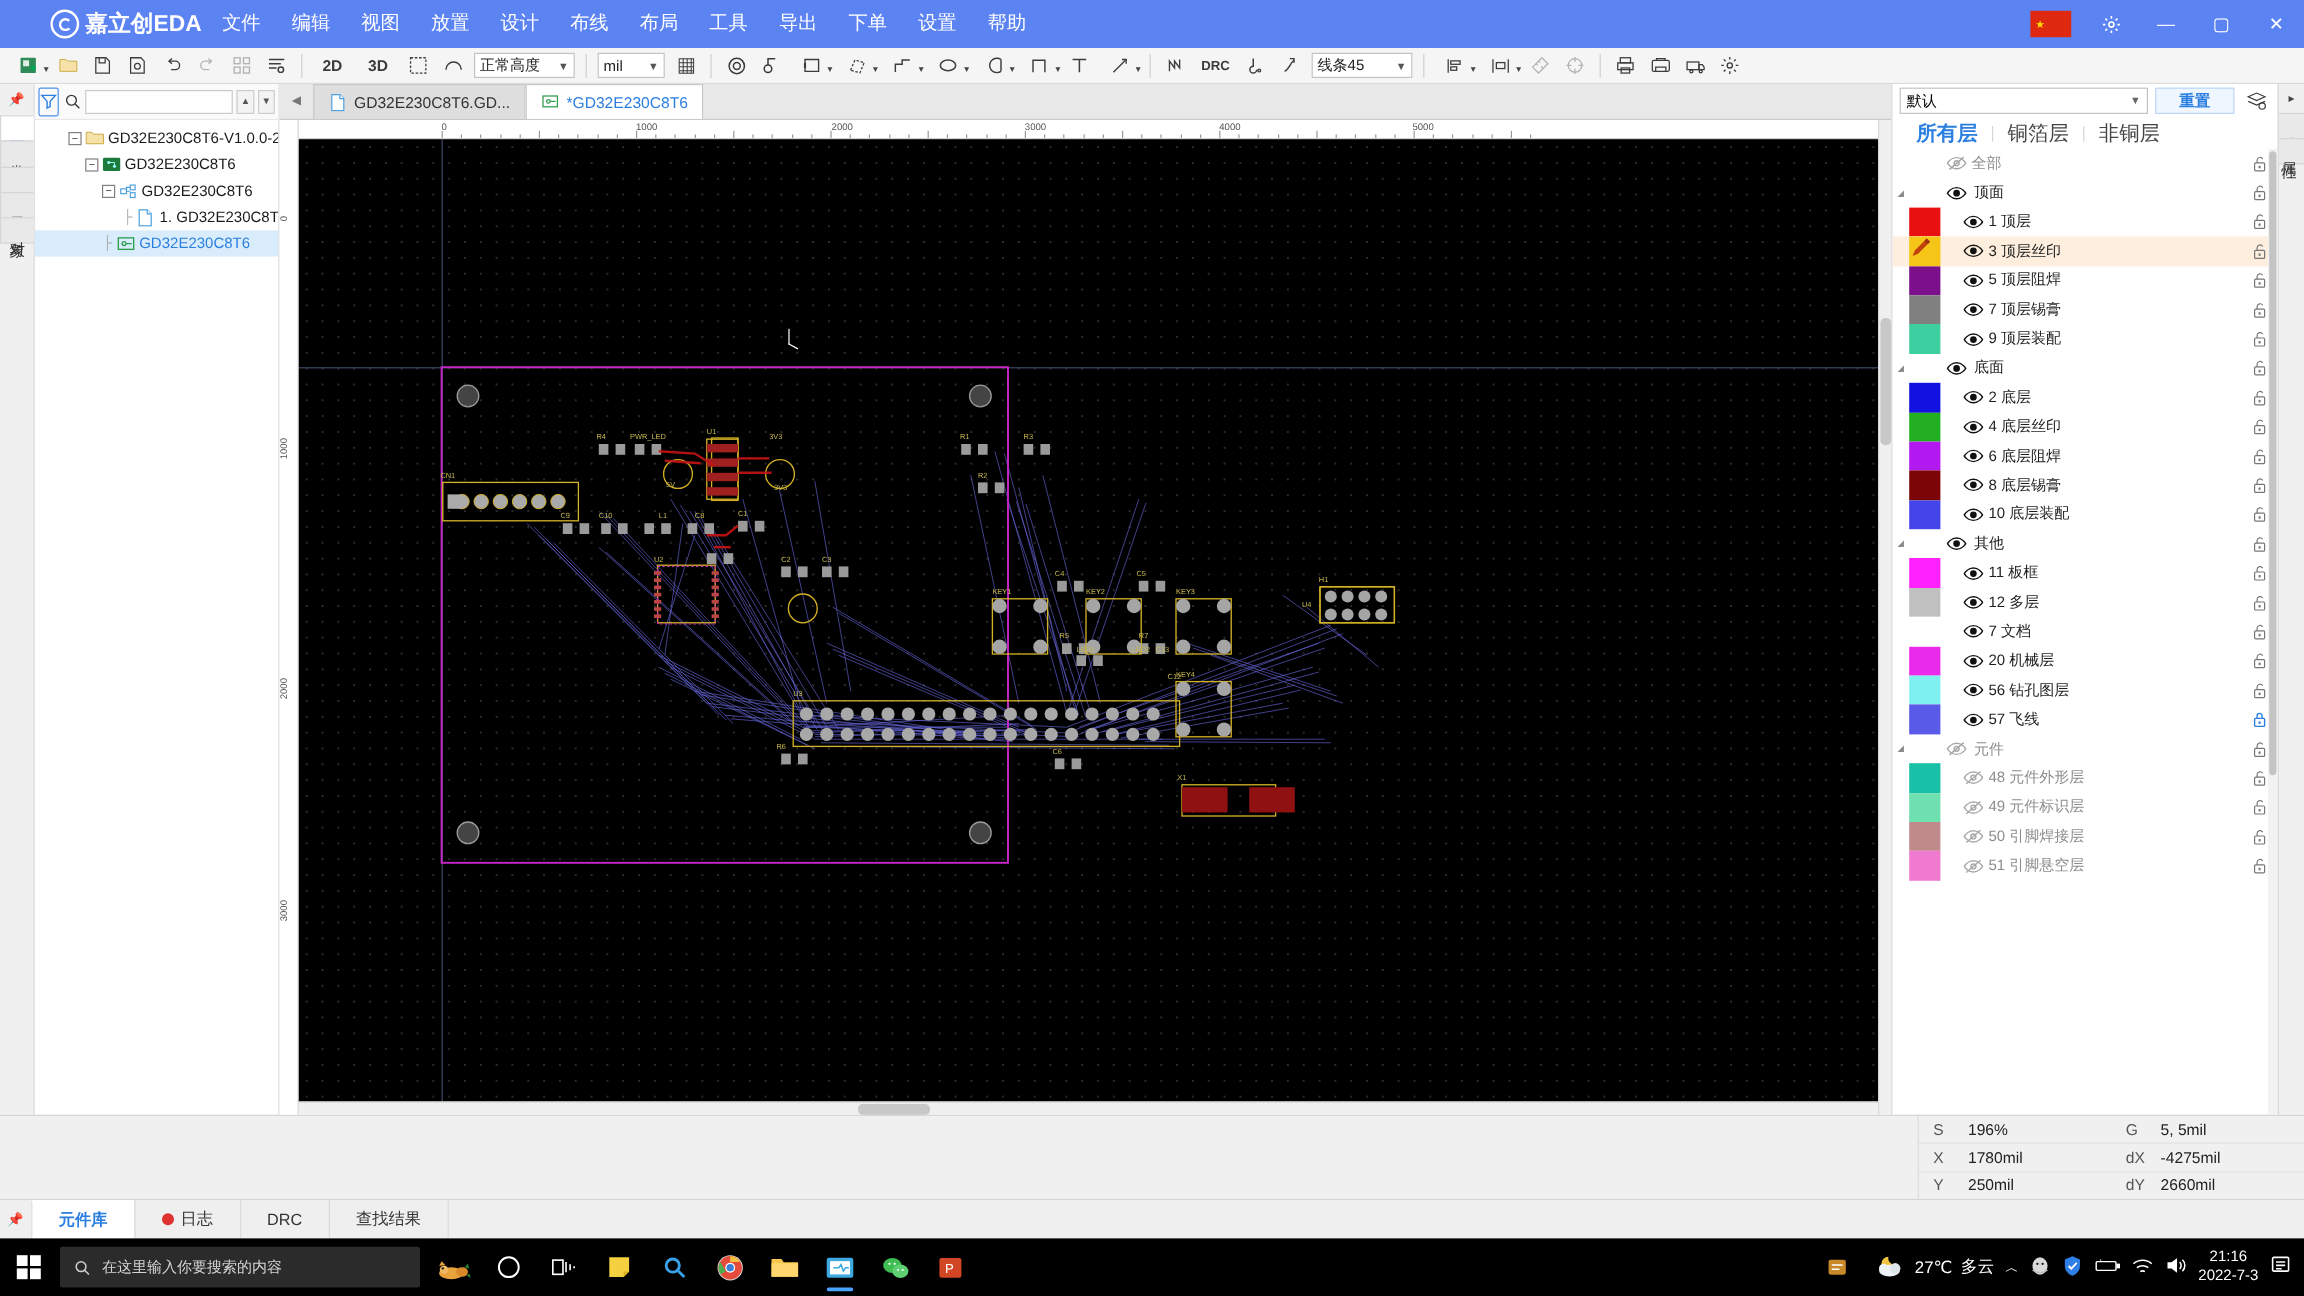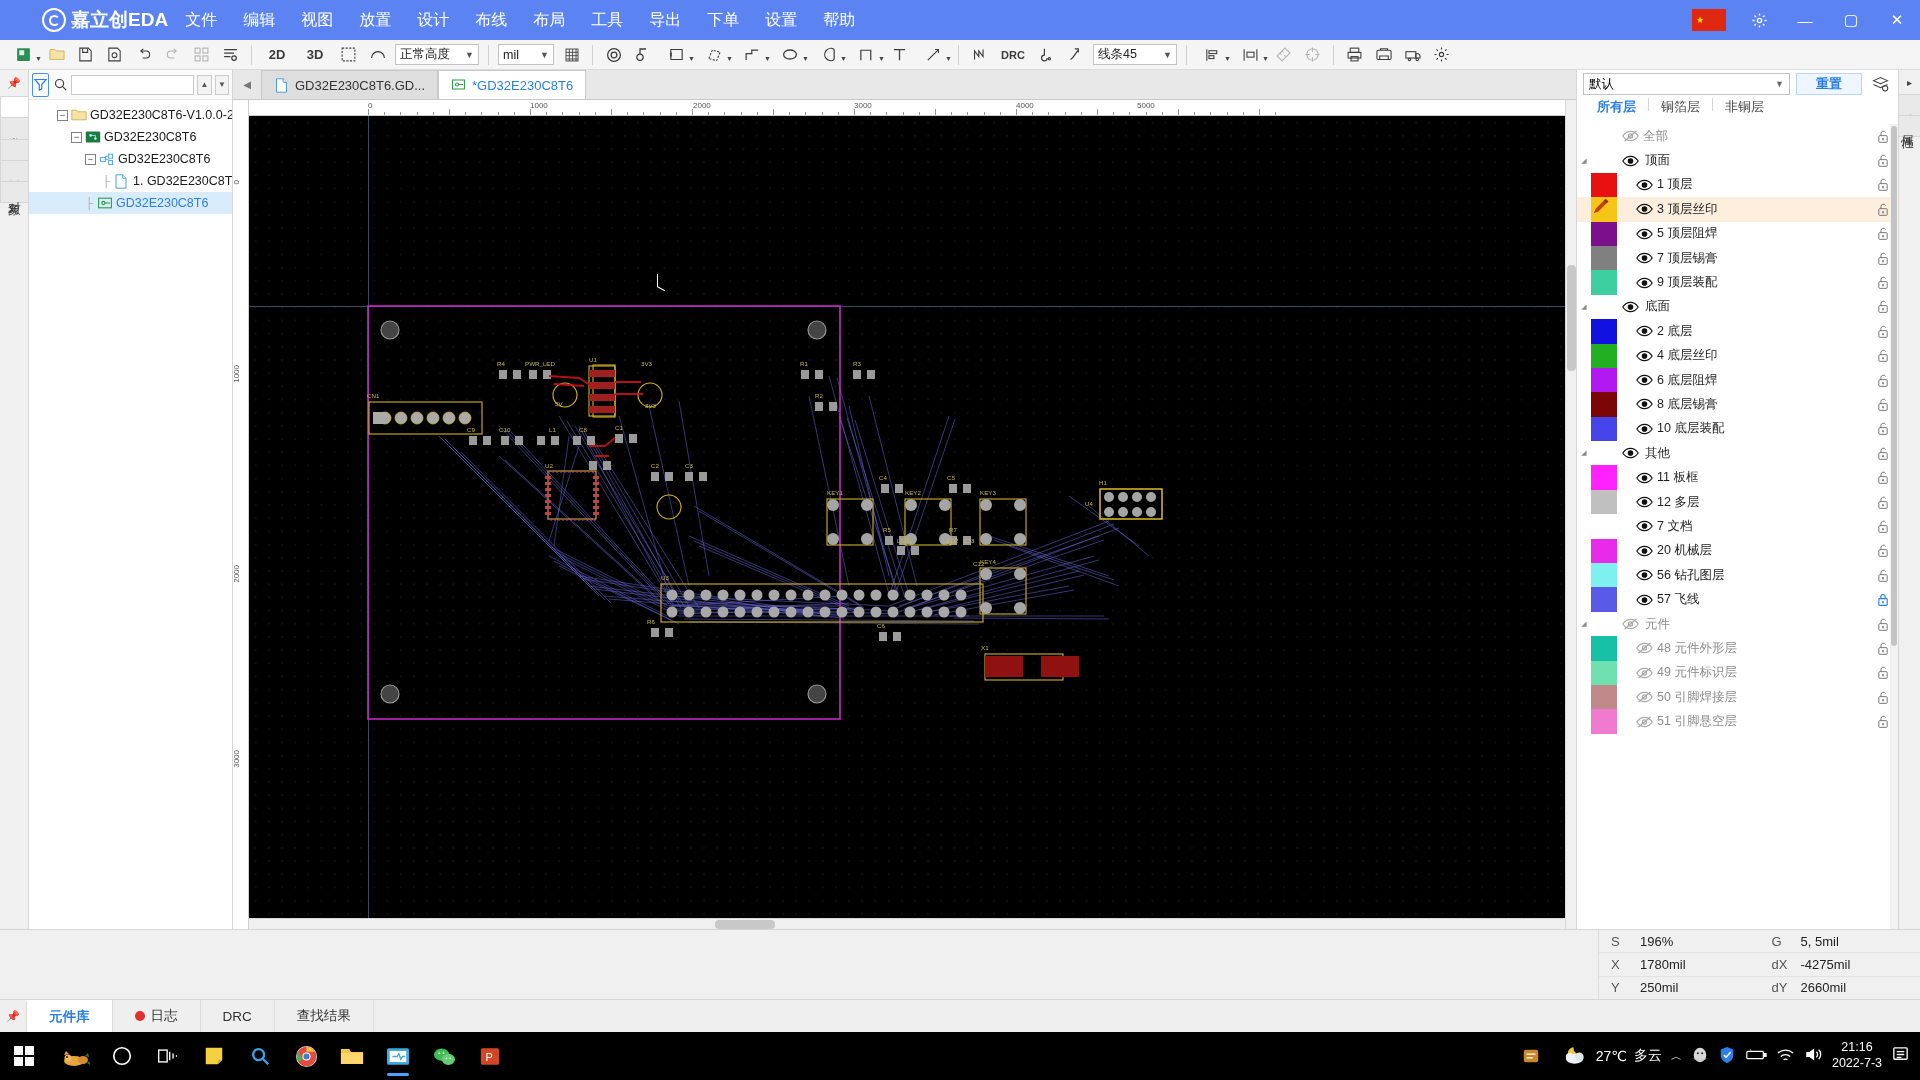--- a/index.html
+++ b/index.html
@@ -148,21 +148,21 @@
 
   
   .rightpanel { width: 322px; background: #fff; border-left: 1px solid #d6d6d6; display: flex; flex-direction: column; }
   .rp-top { height: 28px; display: flex; align-items: center; gap: 6px; padding: 3px 6px; }
   .rp-select {
     flex: 1 1 auto; height: 22px; border: 1px solid #c3c3c3; background: #fff;
     display: flex; align-items: center; justify-content: space-between; padding: 0 5px; font-size: 12.5px; gap: 39px;
   }
   .rp-reset { width: 66px; height: 22px; border: 1px solid #bcd7f5; background: #eff6ff; color:#2b7fe0;
               font-size: 13px; display: flex; align-items: center; justify-content: center; font-weight: 600;}
-  .rp-tabs { height: 26px; display: flex; font-size: 13px; color: #444; padding-left: 8px; }
+  .rp-tabs { height: 26px; display: flex; align-items: center; font-size: 17px; color: #444; padding-left: 8px; }
   .rp-tab { padding: 0 12px; }
   .rp-tab.active { color: #2b7fe0; font-weight: bold; }
   .rp-div { width: 1px; height: 13px; background: #d5d5d5; }
   .layerlist { flex: 1 1 auto; overflow: hidden; position: relative; }
   .layerrow { display: flex; align-items: center; height: 24.4px; font-size: 12.5px; color: #1e1e1e; position: relative; }
   .layerrow.hl { background: #fdeedd; }
   .lr-arrow { width: 14px; text-align: center; font-size: 7px; color: #8a8a8a; flex: 0 0 14px; }
   .lr-swatch { width: 26px; height: 24.4px; flex: 0 0 26px; }
   .lr-eye { width: 26px; flex: 0 0 26px; display: flex; align-items: center; justify-content: center; }
   .lr-name { flex: 1 1 auto; white-space: nowrap; }
@@ -602,21 +602,21 @@
           <span class="lbl" style="top:650px">3000</span>
         </div>
 
         <div class="canvascol">
           <div class="hruler">
             <span class="lbl" style="left:119px">0</span>
             <span class="lbl" style="left:281px">1000</span>
             <span class="lbl" style="left:444px">2000</span>
             <span class="lbl" style="left:605px">3000</span>
             <span class="lbl" style="left:767px">4000</span>
-            <span class="lbl" style="left:888px">5000</span>
+            <span class="lbl" style="left:928px">5000</span>
           <div class="tick" style="left: 119px; height: 6px;"></div>
               <div class="tick" style="left: 135.2px; height: 3px;"></div>
               <div class="tick" style="left: 151.4px; height: 3px;"></div>
               <div class="tick" style="left: 167.6px; height: 3px;"></div>
               <div class="tick" style="left: 183.8px; height: 3px;"></div>
               <div class="tick" style="left: 200px; height: 6px;"></div>
               <div class="tick" style="left: 216.2px; height: 3px;"></div>
               <div class="tick" style="left: 232.4px; height: 3px;"></div>
               <div class="tick" style="left: 248.6px; height: 3px;"></div>
               <div class="tick" style="left: 264.8px; height: 3px;"></div>
@@ -1521,20 +1521,27 @@
 
   <div class="taskbar">
     <div class="tb-start">
       <span class="win-logo">
           <i></i>
           <i></i>
           <i></i>
           <i></i>
         </span>
     </div>
+    <div class="tb-search">
+      <svg width="15" height="15" viewBox="0 0 24 24" fill="none" stroke="#d0d0d0" stroke-width="2">
+          <circle cx="10.5" cy="10.5" r="6.5"></circle>
+          <path d="M15.5 15.5L21 21"></path>
+        </svg>
+      <span>在这里输入你要搜索的内容</span>
+    </div>
     <div class="tb-icons">
       <div class="tb-ic">
         <svg width="30" height="26" viewBox="0 0 30 26">
             <ellipse cx="13" cy="18" rx="10" ry="5" fill="#e8a33d"></ellipse>
             <ellipse cx="22" cy="17" rx="5" ry="4" fill="#d88a2a"></ellipse>
             <circle cx="7" cy="15" r="3.5" fill="#f0b860"></circle>
             <path d="M3 12l2-4 3 3z" fill="#e8a33d"></path>
             <circle cx="6" cy="14" r="1" fill="#222"></circle>
             <path d="M24 13l3-3 1 4z" fill="#2a7a3a"></path>
             <path d="M26 20q3-4 3 2z" fill="#2a7a3a"></path>

